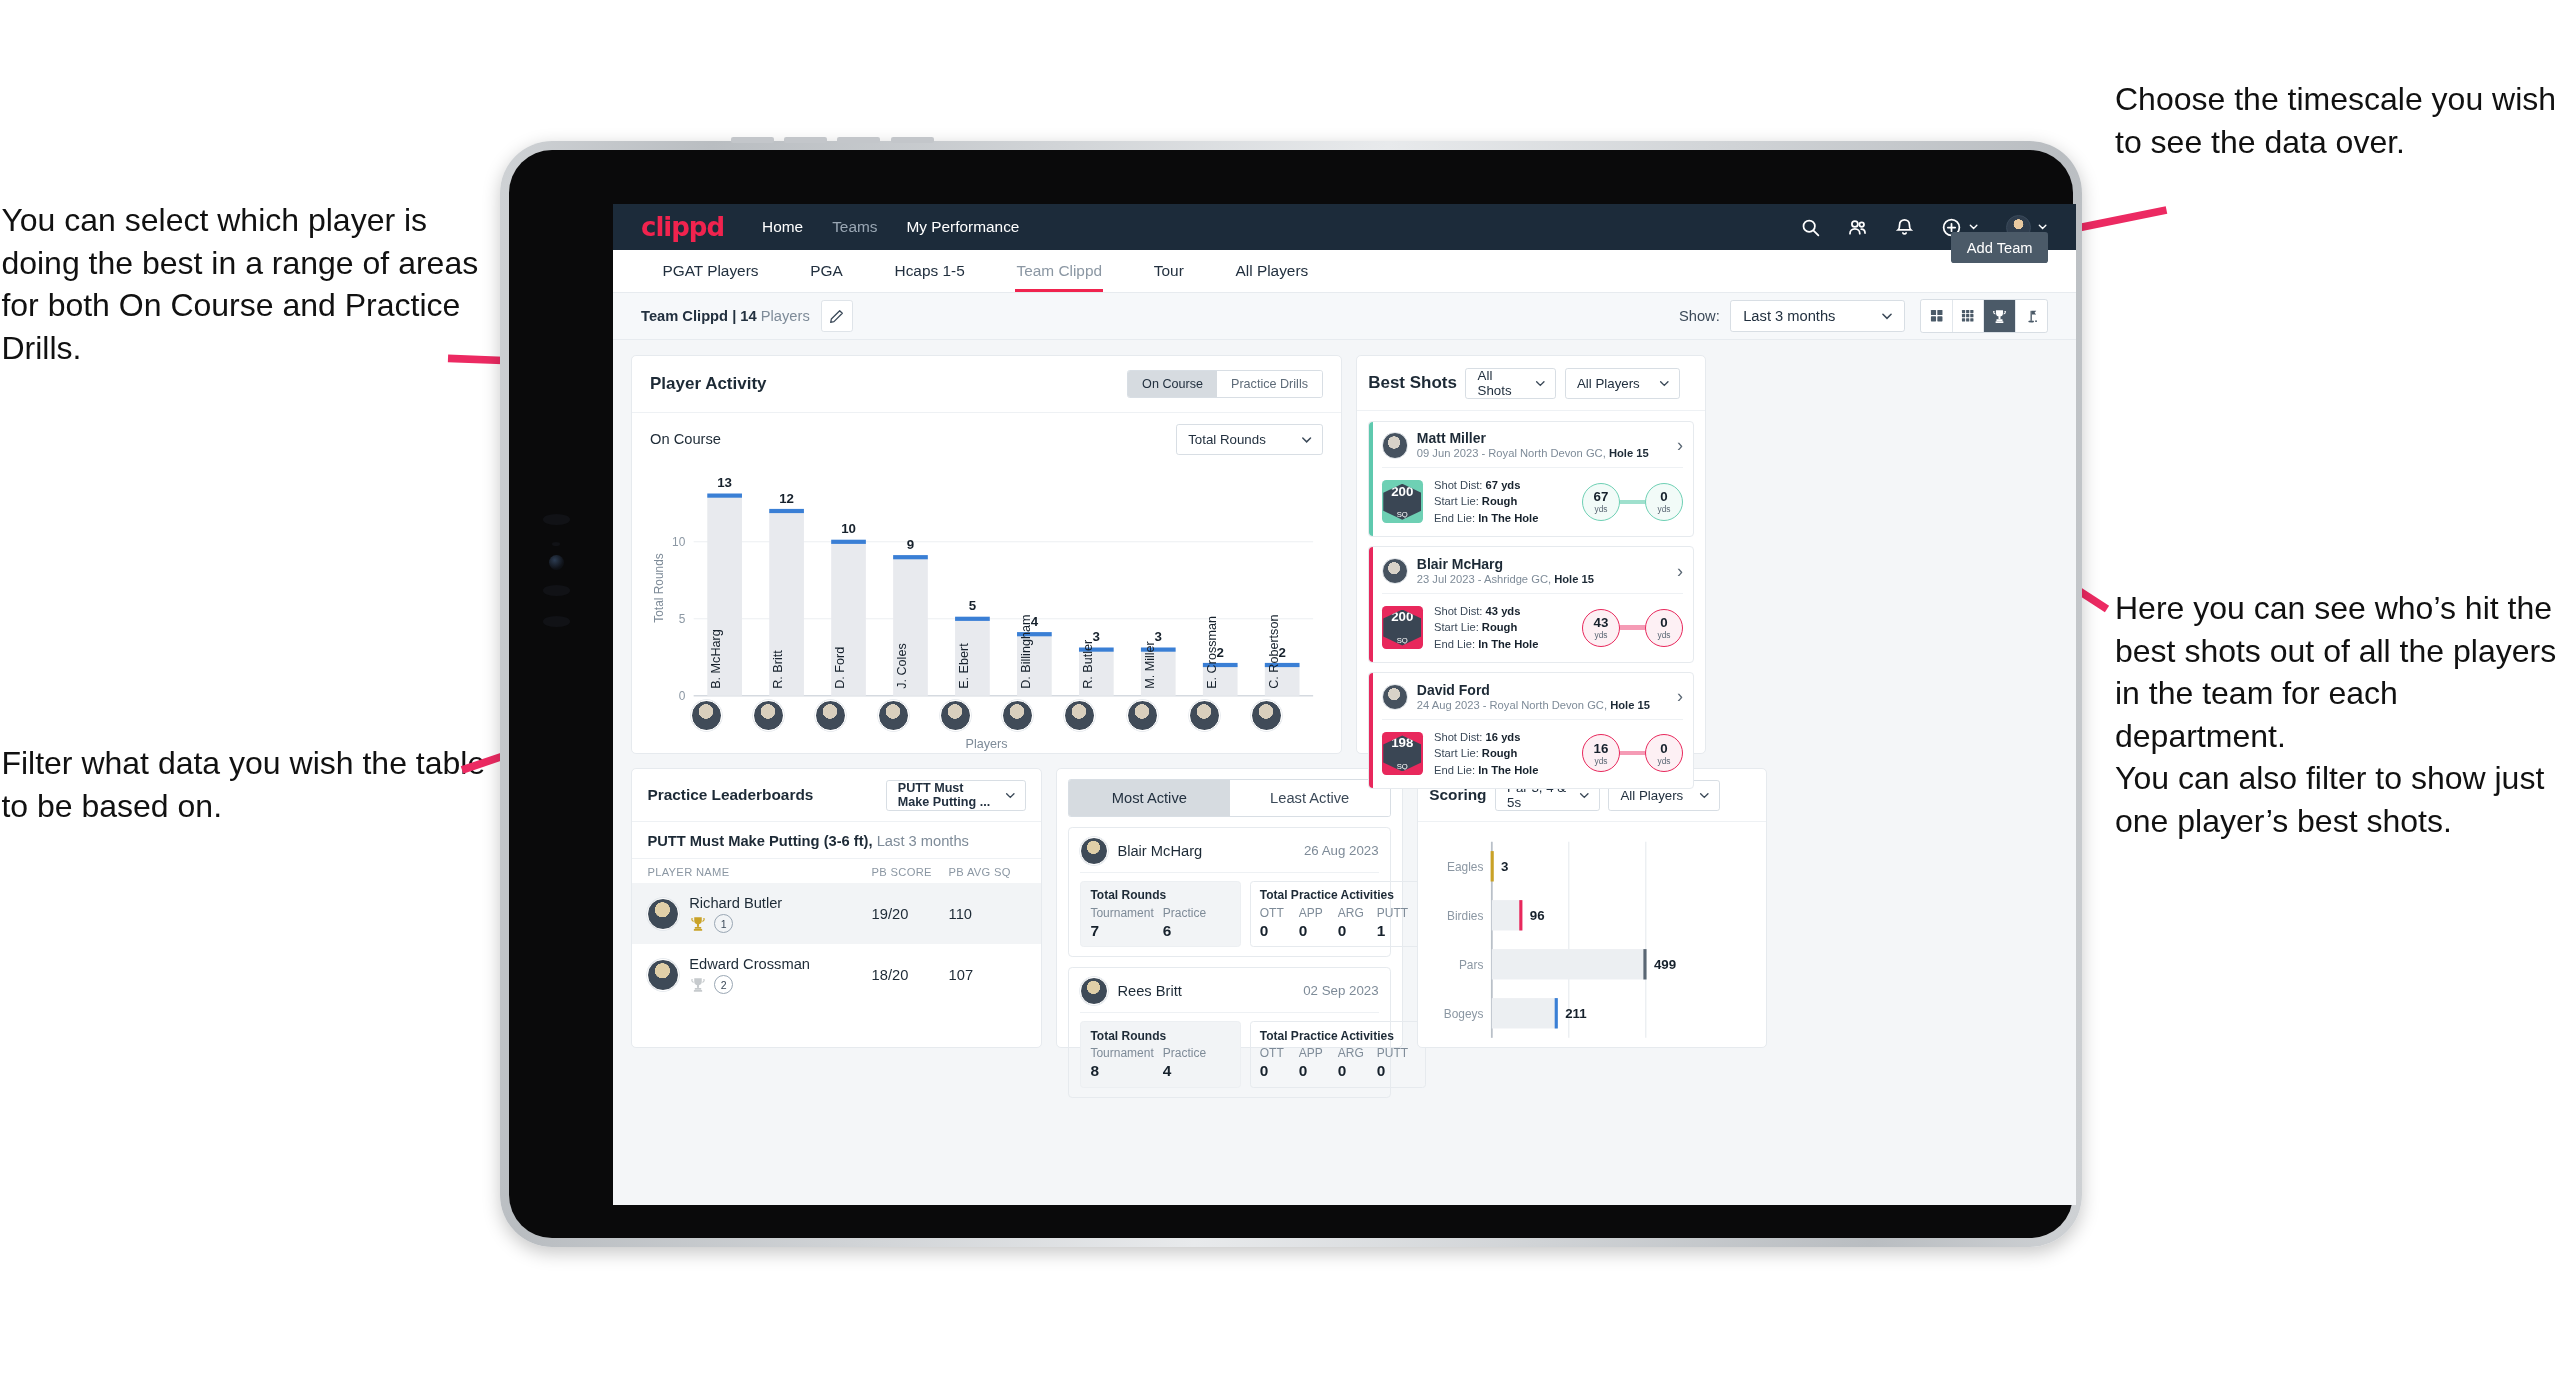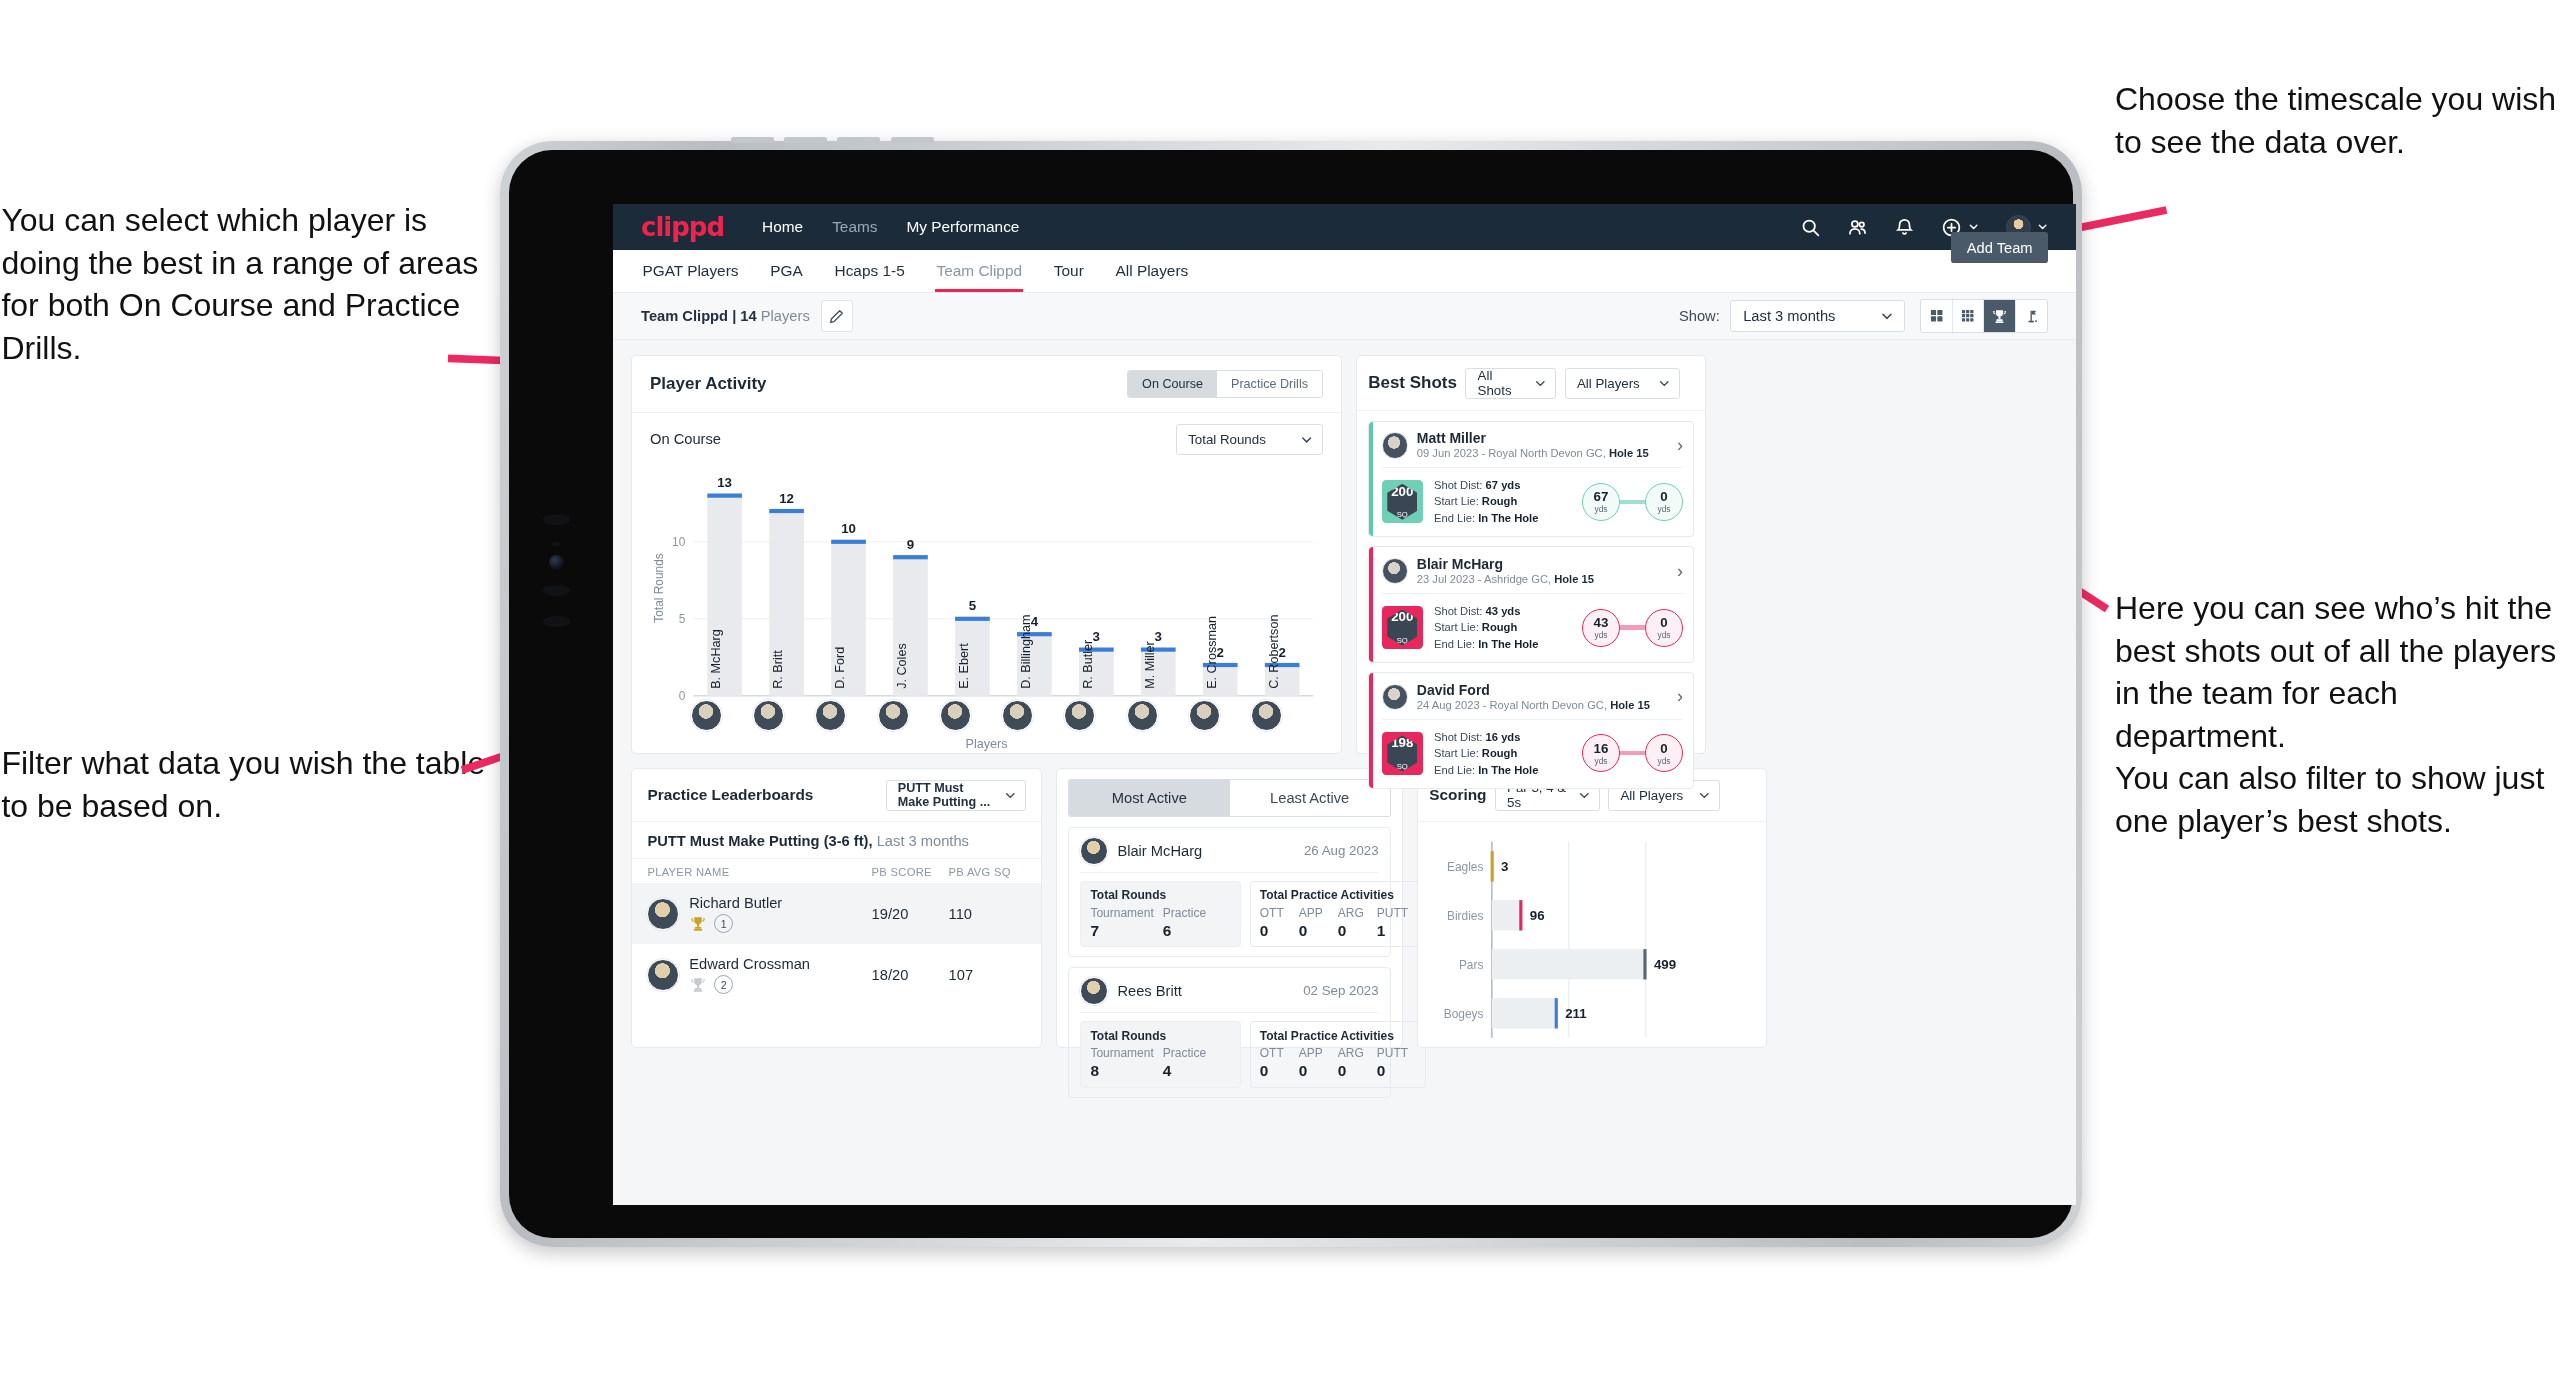--- a/index.html
+++ b/index.html
@@ -39,21 +39,21 @@
   .topnav nav a.dim { color:#9aa7b4; }
   .topnav .spacer { flex:1; }
   .topnav .icons { display:flex; align-items:center; gap:26px; }
   .ticon { width:21px; height:21px; color:#fff; display:block; }
   .chev-sm { width:11.2px; height:11.2px; color:#fff; }
   .avatar-top { width:25px; height:25px; border-radius:50%; border:1.4px solid #3a4a5b;
       background:radial-gradient(circle at 50% 36%, #e8c9a0 0 26%, #2f3d4d 27% 100%); }
 
   
   .tabbar { height:42px; background:#fff; display:flex; align-items:center; padding:0 28px; position:relative; }
-  .tabbar .tab { font-size:15.4px; color:#22303f; margin-right:29px; position:relative; padding:12px 1.4px; cursor:pointer; }
+  .tabbar .tab { font-size:15.4px; color:#22303f; margin-right:29px; position:relative; padding:12px 1.4px; cursor:pointer;margin-left:20px; }
   .tabbar .tab.active { color:#8b97a3; }
   .tabbar .tab.active::after { content:''; position:absolute; left:0; right:0; bottom:0; height:2.8px; background:#f0234e; }
   .tooltip { position:absolute; right:28px; top:-18px; background:#4b5a68; color:#fff; font-size:14.7px;
              padding:7.7px 15.4px; border-radius:2.8px; }
 
   
   .subbar { height:48px; background:#f6f8fa; border-top:0.7px solid #e7ebef; border-bottom:0.7px solid #e7ebef;
             display:flex; align-items:center; padding:8px 28px; }
   .teamlabel { font-size:14.7px; color:#22303f; }
   .teamlabel b { font-weight:700; }
@@ -102,21 +102,21 @@
   .shot-top { display:flex; align-items:center; gap:8.4px; padding-bottom:7px; border-bottom:0.7px solid #eef1f4; }
   .sh-av { width:26.6px; height:26.6px; border-radius:50%; flex:none;
            background:radial-gradient(circle at 46% 38%, #d8d2c8 0 30%, #46525f 31% 100%); border:0.7px solid #e3e7eb; }
   .sh-name { font-size:14px; font-weight:700; color:#1d2a36; line-height:1.18; }
   .sh-meta { font-size:11.2px; color:#7e8b98; line-height:1.25; }
   .sh-meta b { color:#1d2a36; }
   .sh-chev { margin-left:auto; color:#5a6774; font-size:18px; }
   .shot-body { display:flex; align-items:center; gap:11.2px; padding-top:8.4px; }
   .sqbox { width:41px; height:43px; border-radius:4.2px; display:flex; align-items:center; justify-content:center; flex:none; }
   .sqbox.teal { background:#6ed0b4; } .sqbox.pink { background:#e8285c; }
-  .hexnum { position:relative; width:30px; height:36px; display:flex; flex-direction:column; align-items:center; justify-content:center;
+  .hexnum { position:relative; width:38px; height:36px; display:flex; flex-direction:column; align-items:center; justify-content:center;
             color:#fff; background:#3a4654; clip-path:polygon(50% 0,100% 25%,100% 75%,50% 100%,0 75%,0 25%);gap:12px; }
   .hexnum .n { font-size:13.3px; font-weight:700; line-height:1; }
   .hexnum .u { font-size:7.7px; line-height:1; margin-top:1.4px; }
   .shot-lines { font-size:11.2px; color:#3b4958; line-height:1.48; }
   .shot-lines b { color:#16212c; }
   .dist { margin-left:auto; display:flex; align-items:center; }
   .dcirc { width:38px; height:38px; border-radius:50%; display:flex; flex-direction:column; align-items:center; justify-content:center;
            border:1.4px solid; }
   .dcirc .n { font-size:13.3px; font-weight:700; color:#16212c; line-height:1; }
   .dcirc .u { font-size:8.4px; color:#5a6774; line-height:1; margin-top:1.4px; }

